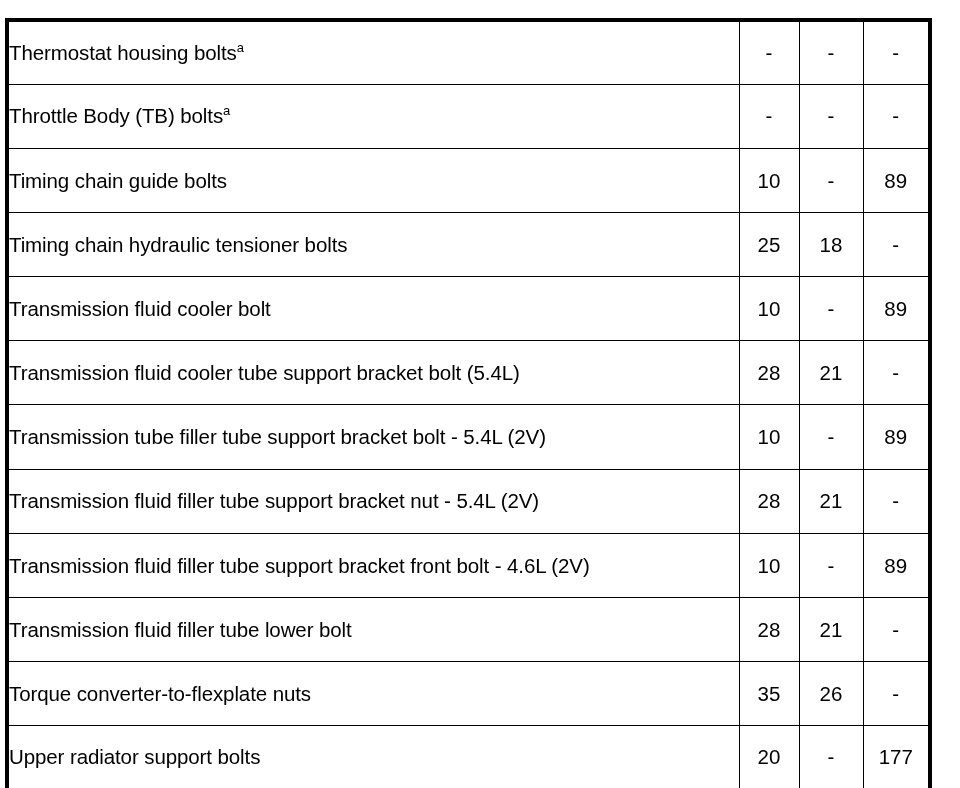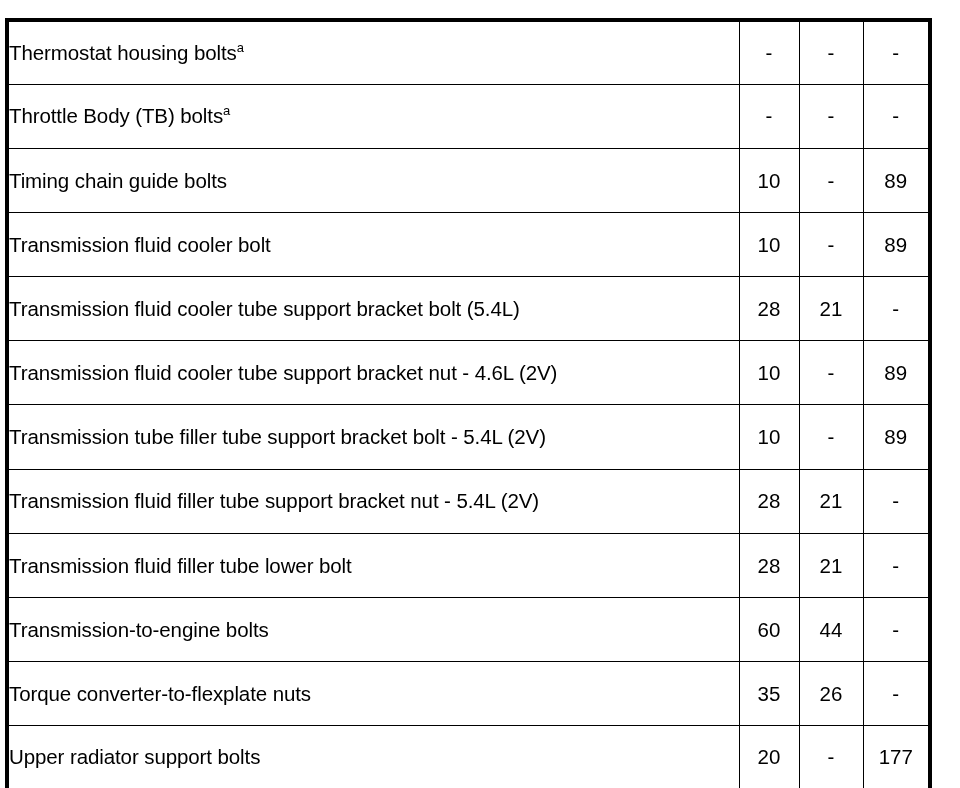--- a/index.html
+++ b/index.html
@@ -97,59 +97,59 @@
           <td class="cell-val">-</td>
           <td class="cell-val">-</td>
         </tr>
         <tr>
           <td class="cell-desc"><span>Timing chain guide bolts</span></td>
           <td class="cell-val">10</td>
           <td class="cell-val">-</td>
           <td class="cell-val">89</td>
         </tr>
         <tr>
+          <td class="cell-desc"><span>Timing chain hydraulic tensioner bolts</span></td>
+          <td class="cell-val">25</td>
+          <td class="cell-val">18</td>
+          <td class="cell-val">-</td>
+        </tr>
+        <tr>
           <td class="cell-desc"><span>Transmission fluid cooler bolt</span></td>
           <td class="cell-val">10</td>
           <td class="cell-val">-</td>
           <td class="cell-val">89</td>
         </tr>
         <tr>
           <td class="cell-desc"><span>Transmission fluid cooler tube support bracket bolt (5.4L)</span></td>
           <td class="cell-val">28</td>
           <td class="cell-val">21</td>
           <td class="cell-val">-</td>
-        </tr>
-        <tr>
-          <td class="cell-desc"><span>Transmission fluid cooler tube support bracket nut - 4.6L (2V)</span></td>
-          <td class="cell-val">10</td>
-          <td class="cell-val">-</td>
-          <td class="cell-val">89</td>
         </tr>
         <tr>
           <td class="cell-desc"><span>Transmission tube filler tube support bracket bolt - 5.4L (2V)</span></td>
           <td class="cell-val">10</td>
           <td class="cell-val">-</td>
           <td class="cell-val">89</td>
         </tr>
         <tr>
           <td class="cell-desc"><span>Transmission fluid filler tube support bracket nut - 5.4L (2V)</span></td>
           <td class="cell-val">28</td>
           <td class="cell-val">21</td>
           <td class="cell-val">-</td>
         </tr>
         <tr>
+          <td class="cell-desc"><span>Transmission fluid filler tube support bracket front bolt - 4.6L (2V)</span></td>
+          <td class="cell-val">10</td>
+          <td class="cell-val">-</td>
+          <td class="cell-val">89</td>
+        </tr>
+        <tr>
           <td class="cell-desc"><span>Transmission fluid filler tube lower bolt</span></td>
           <td class="cell-val">28</td>
           <td class="cell-val">21</td>
-          <td class="cell-val">-</td>
-        </tr>
-        <tr>
-          <td class="cell-desc"><span>Transmission-to-engine bolts</span></td>
-          <td class="cell-val">60</td>
-          <td class="cell-val">44</td>
           <td class="cell-val">-</td>
         </tr>
         <tr>
           <td class="cell-desc"><span>Torque converter-to-flexplate nuts</span></td>
           <td class="cell-val">35</td>
           <td class="cell-val">26</td>
           <td class="cell-val">-</td>
         </tr>
         <tr>
           <td class="cell-desc"><span>Upper radiator support bolts</span></td>

